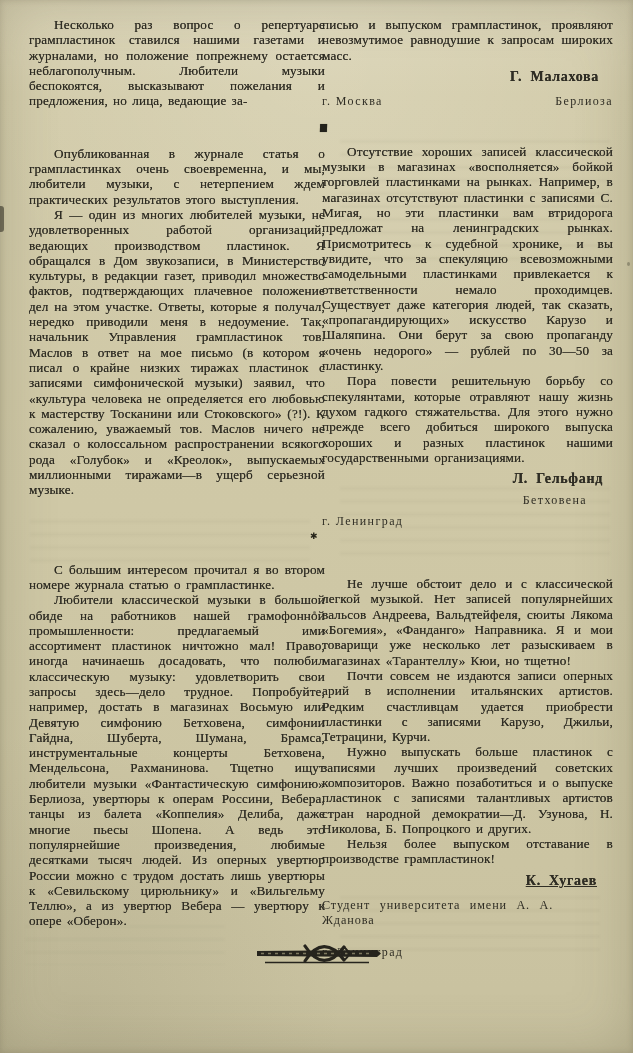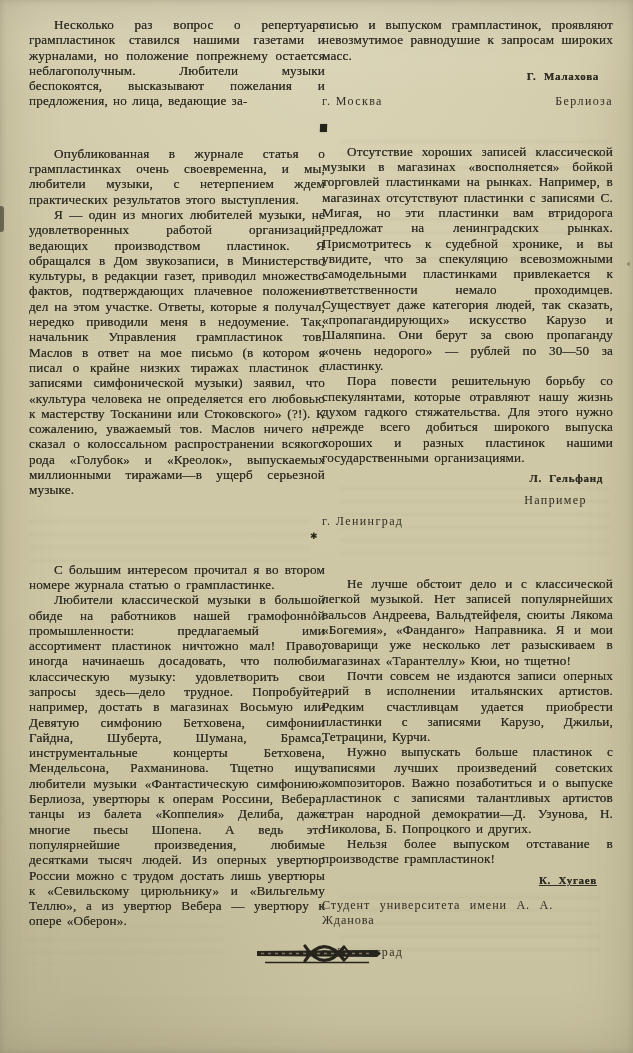--- a/index.html
+++ b/index.html
@@ -30,21 +30,21 @@
   }
   p.ind{text-indent:25px;}
   .letter{margin:0;}
   .gap-l2{margin-top:37px;}
   .gap-l3{margin-top:64px;}
   .gap-r2{margin-top:36px;}
   .gap-r3{margin-top:48px;}
   .sig{
     margin-top:5px;
     font-weight:bold;
-    font-size:11px;
+    font-size:14px;
     line-height:17px;
     text-align:right;
     letter-spacing:0.7px;
     word-spacing:4px;
     text-shadow:0 0 0.4px rgba(40,38,30,0.9);
   }
   .sig.pad1{padding-right:14px;}
   .sig.pad2{padding-right:10px;}
   .sig.pad3{padding-right:16px;text-decoration:underline;}
   .meta-row{
@@ -134,21 +134,21 @@
       <div class="meta-row">
         <span>г. Москва</span>
         <span>Берлиоза</span>
       </div>
     </section>
 
     <section class="letter gap-r2">
       <p class="body ind">Отсутствие хороших записей классической музыки в магазинах «восполняется» бойкой торговлей пластинками на рынках. Например, в магазинах отсутствуют пластинки с записями С. Мигая, но эти пластинки вам втридорога предложат на ленинградских рынках. Присмотритесь к судебной хронике, и вы увидите, что за спекуляцию всевозможными самодельными пластинками привлекается к ответственности немало проходимцев. Существует даже категория людей, так сказать, «пропагандирующих» искусство Карузо и Шаляпина. Они берут за свою пропаганду «очень недорого» — рублей по 30—50 за пластинку.</p>
       <p class="body ind">Пора повести решительную борьбу со спекулянтами, которые отравляют нашу жизнь духом гадкого стяжательства. Для этого нужно прежде всего добиться широкого выпуска хороших и разных пластинок нашими государственными организациями.</p>
       <div class="sig pad2">Л. Гельфанд</div>
-      <span class="meta-right">Например</span>
+      <span class="meta-right">Бетховена</span>
       <span class="meta-left">г. Ленинград</span>
     </section>
 
     <section class="letter gap-r3">
       <p class="body ind">Не лучше обстоит дело и с классической легкой музыкой. Нет записей популярнейших вальсов Андреева, Вальдтейфеля, сюиты Лякома «Богемия», «Фанданго» Направника. Я и мои товарищи уже несколько лет разыскиваем в магазинах «Тарантеллу» Кюи, но тщетно!</p>
       <p class="body ind">Почти совсем не издаются записи оперных арий в исполнении итальянских артистов. Редким счастливцам удается приобрести пластинки с записями Карузо, Джильи, Тетрацини, Курчи.</p>
       <p class="body ind">Нужно выпускать больше пластинок с записями лучших произведений советских композиторов. Важно позаботиться и о выпуске пластинок с записями талантливых артистов стран народной демократии—Д. Узунова, Н. Николова, Б. Попроцкого и других.</p>
       <p class="body ind">Нельзя более выпуском отставание в производстве грампластинок!</p>
       <div class="sig pad3">К. Хугаев</div>
       <span class="meta-wide">Студент университета имени А. А. Жданова</span>

